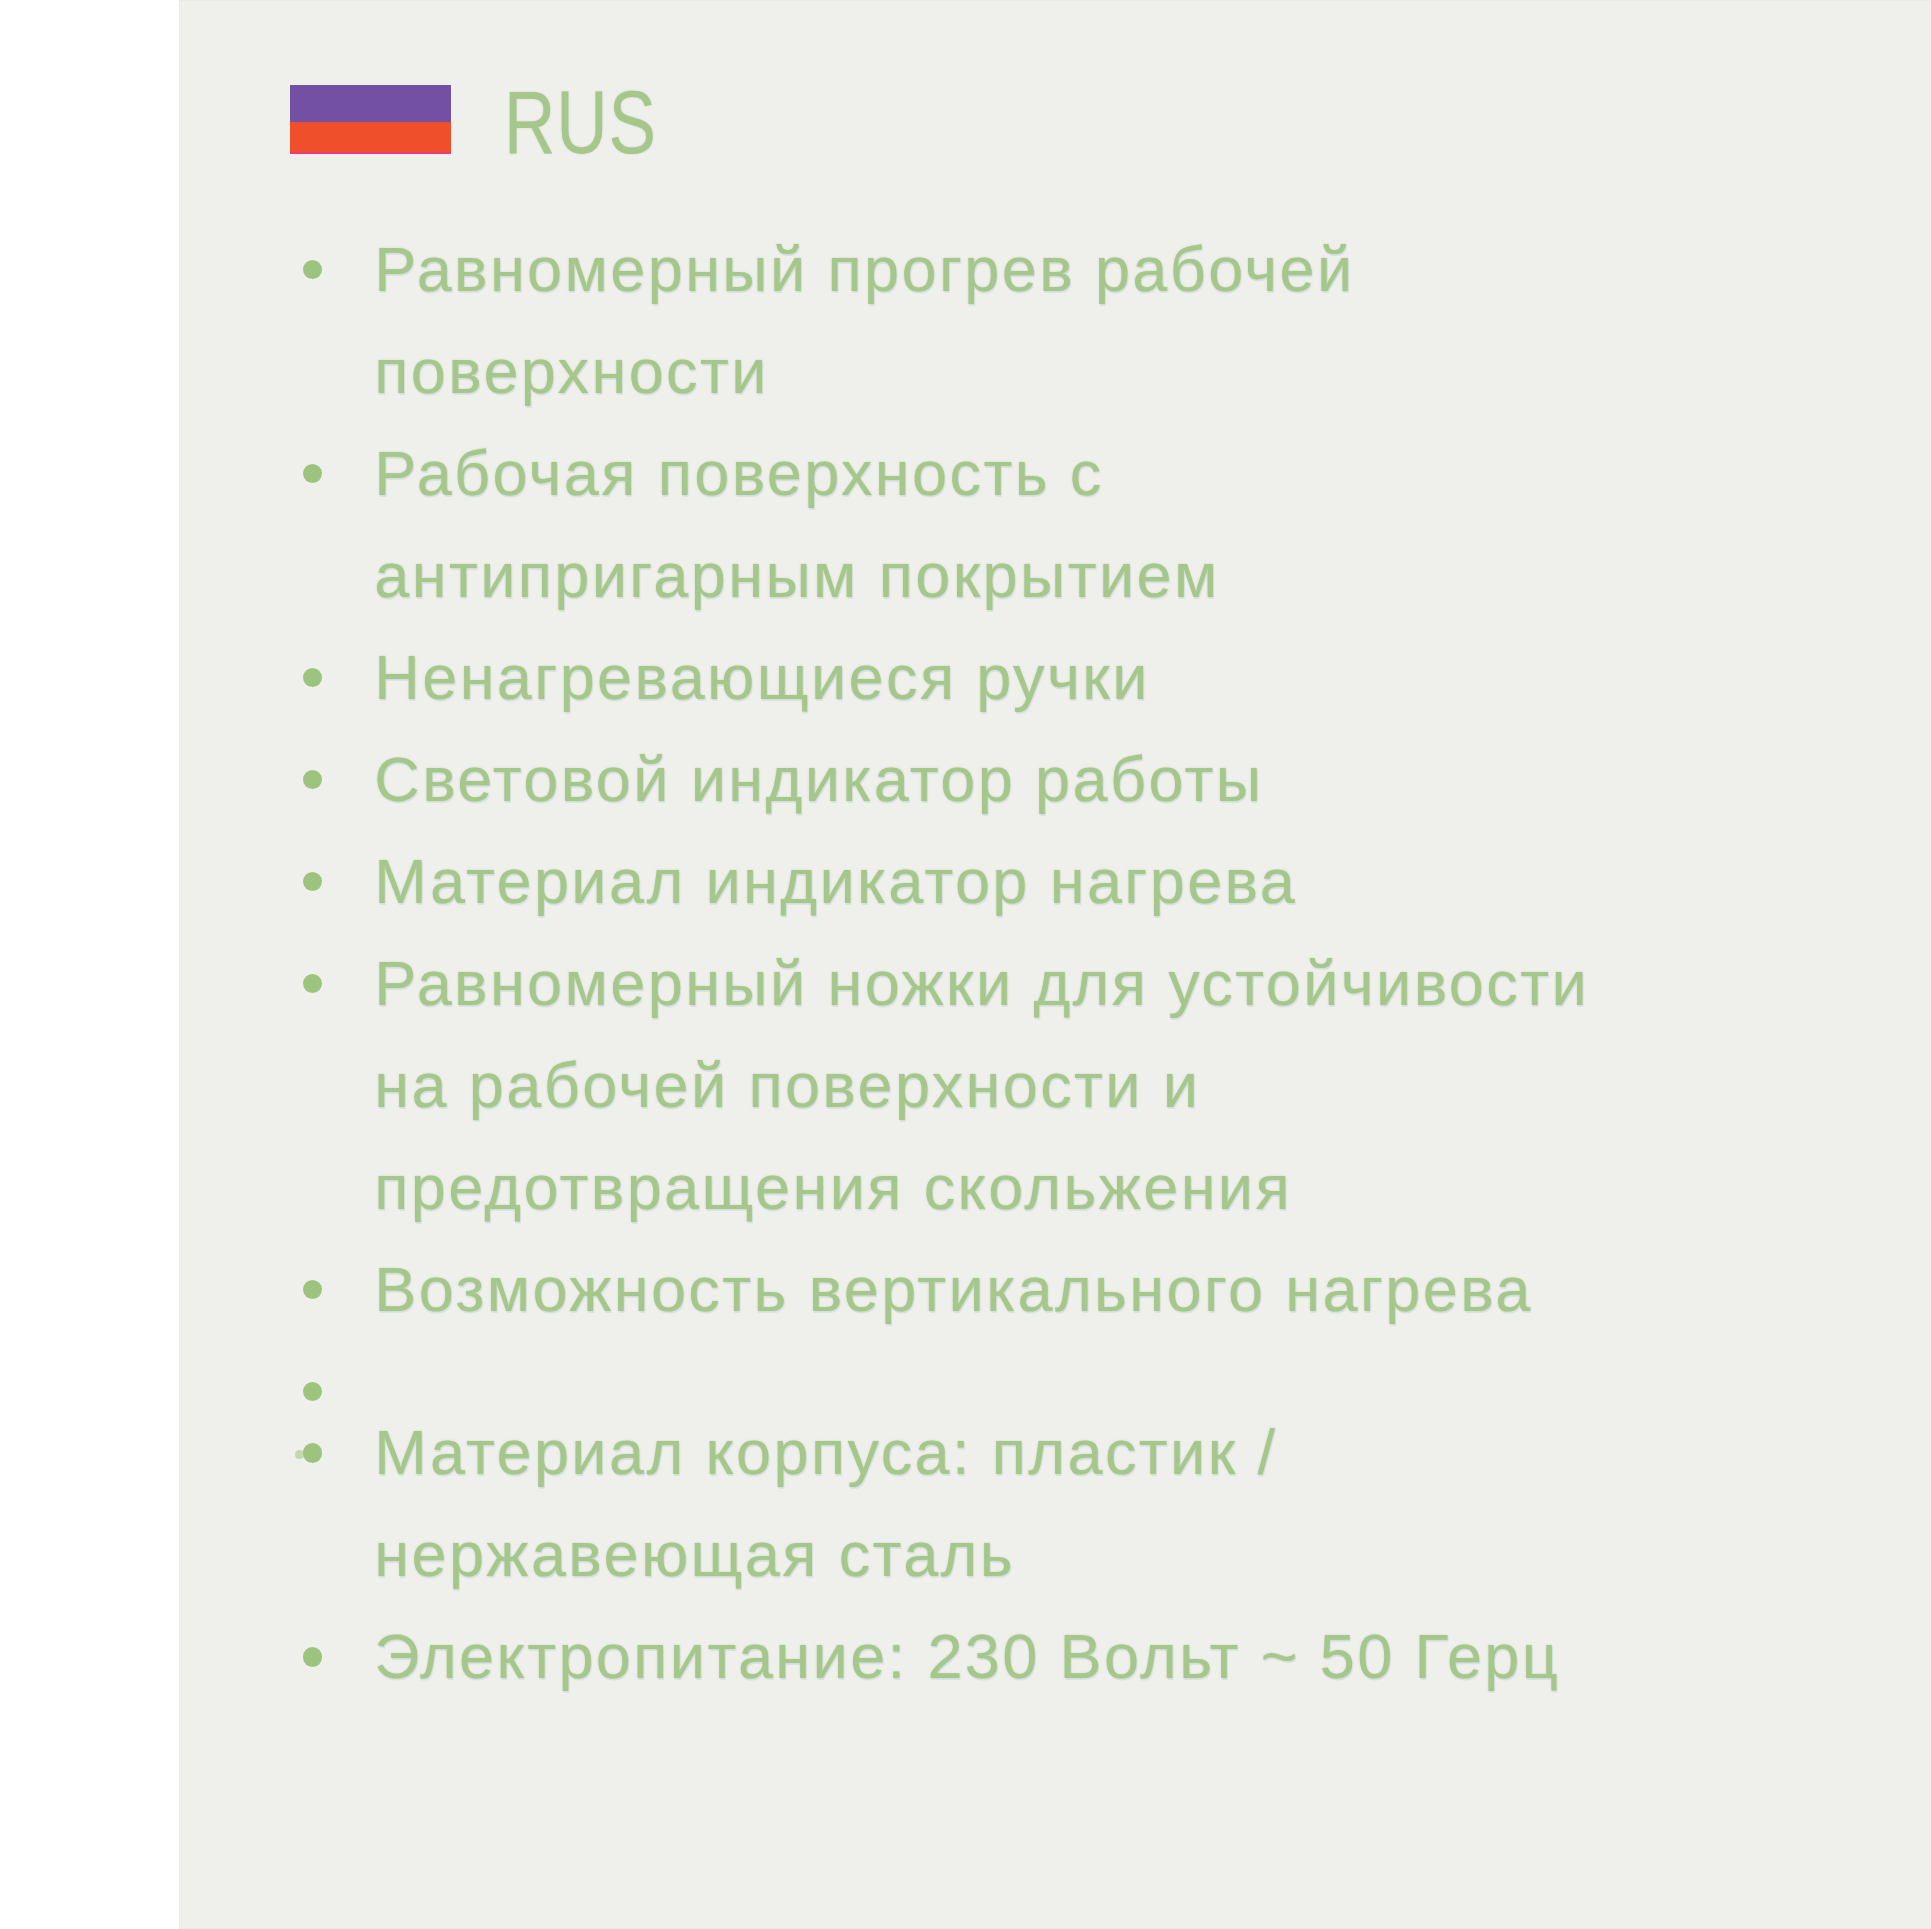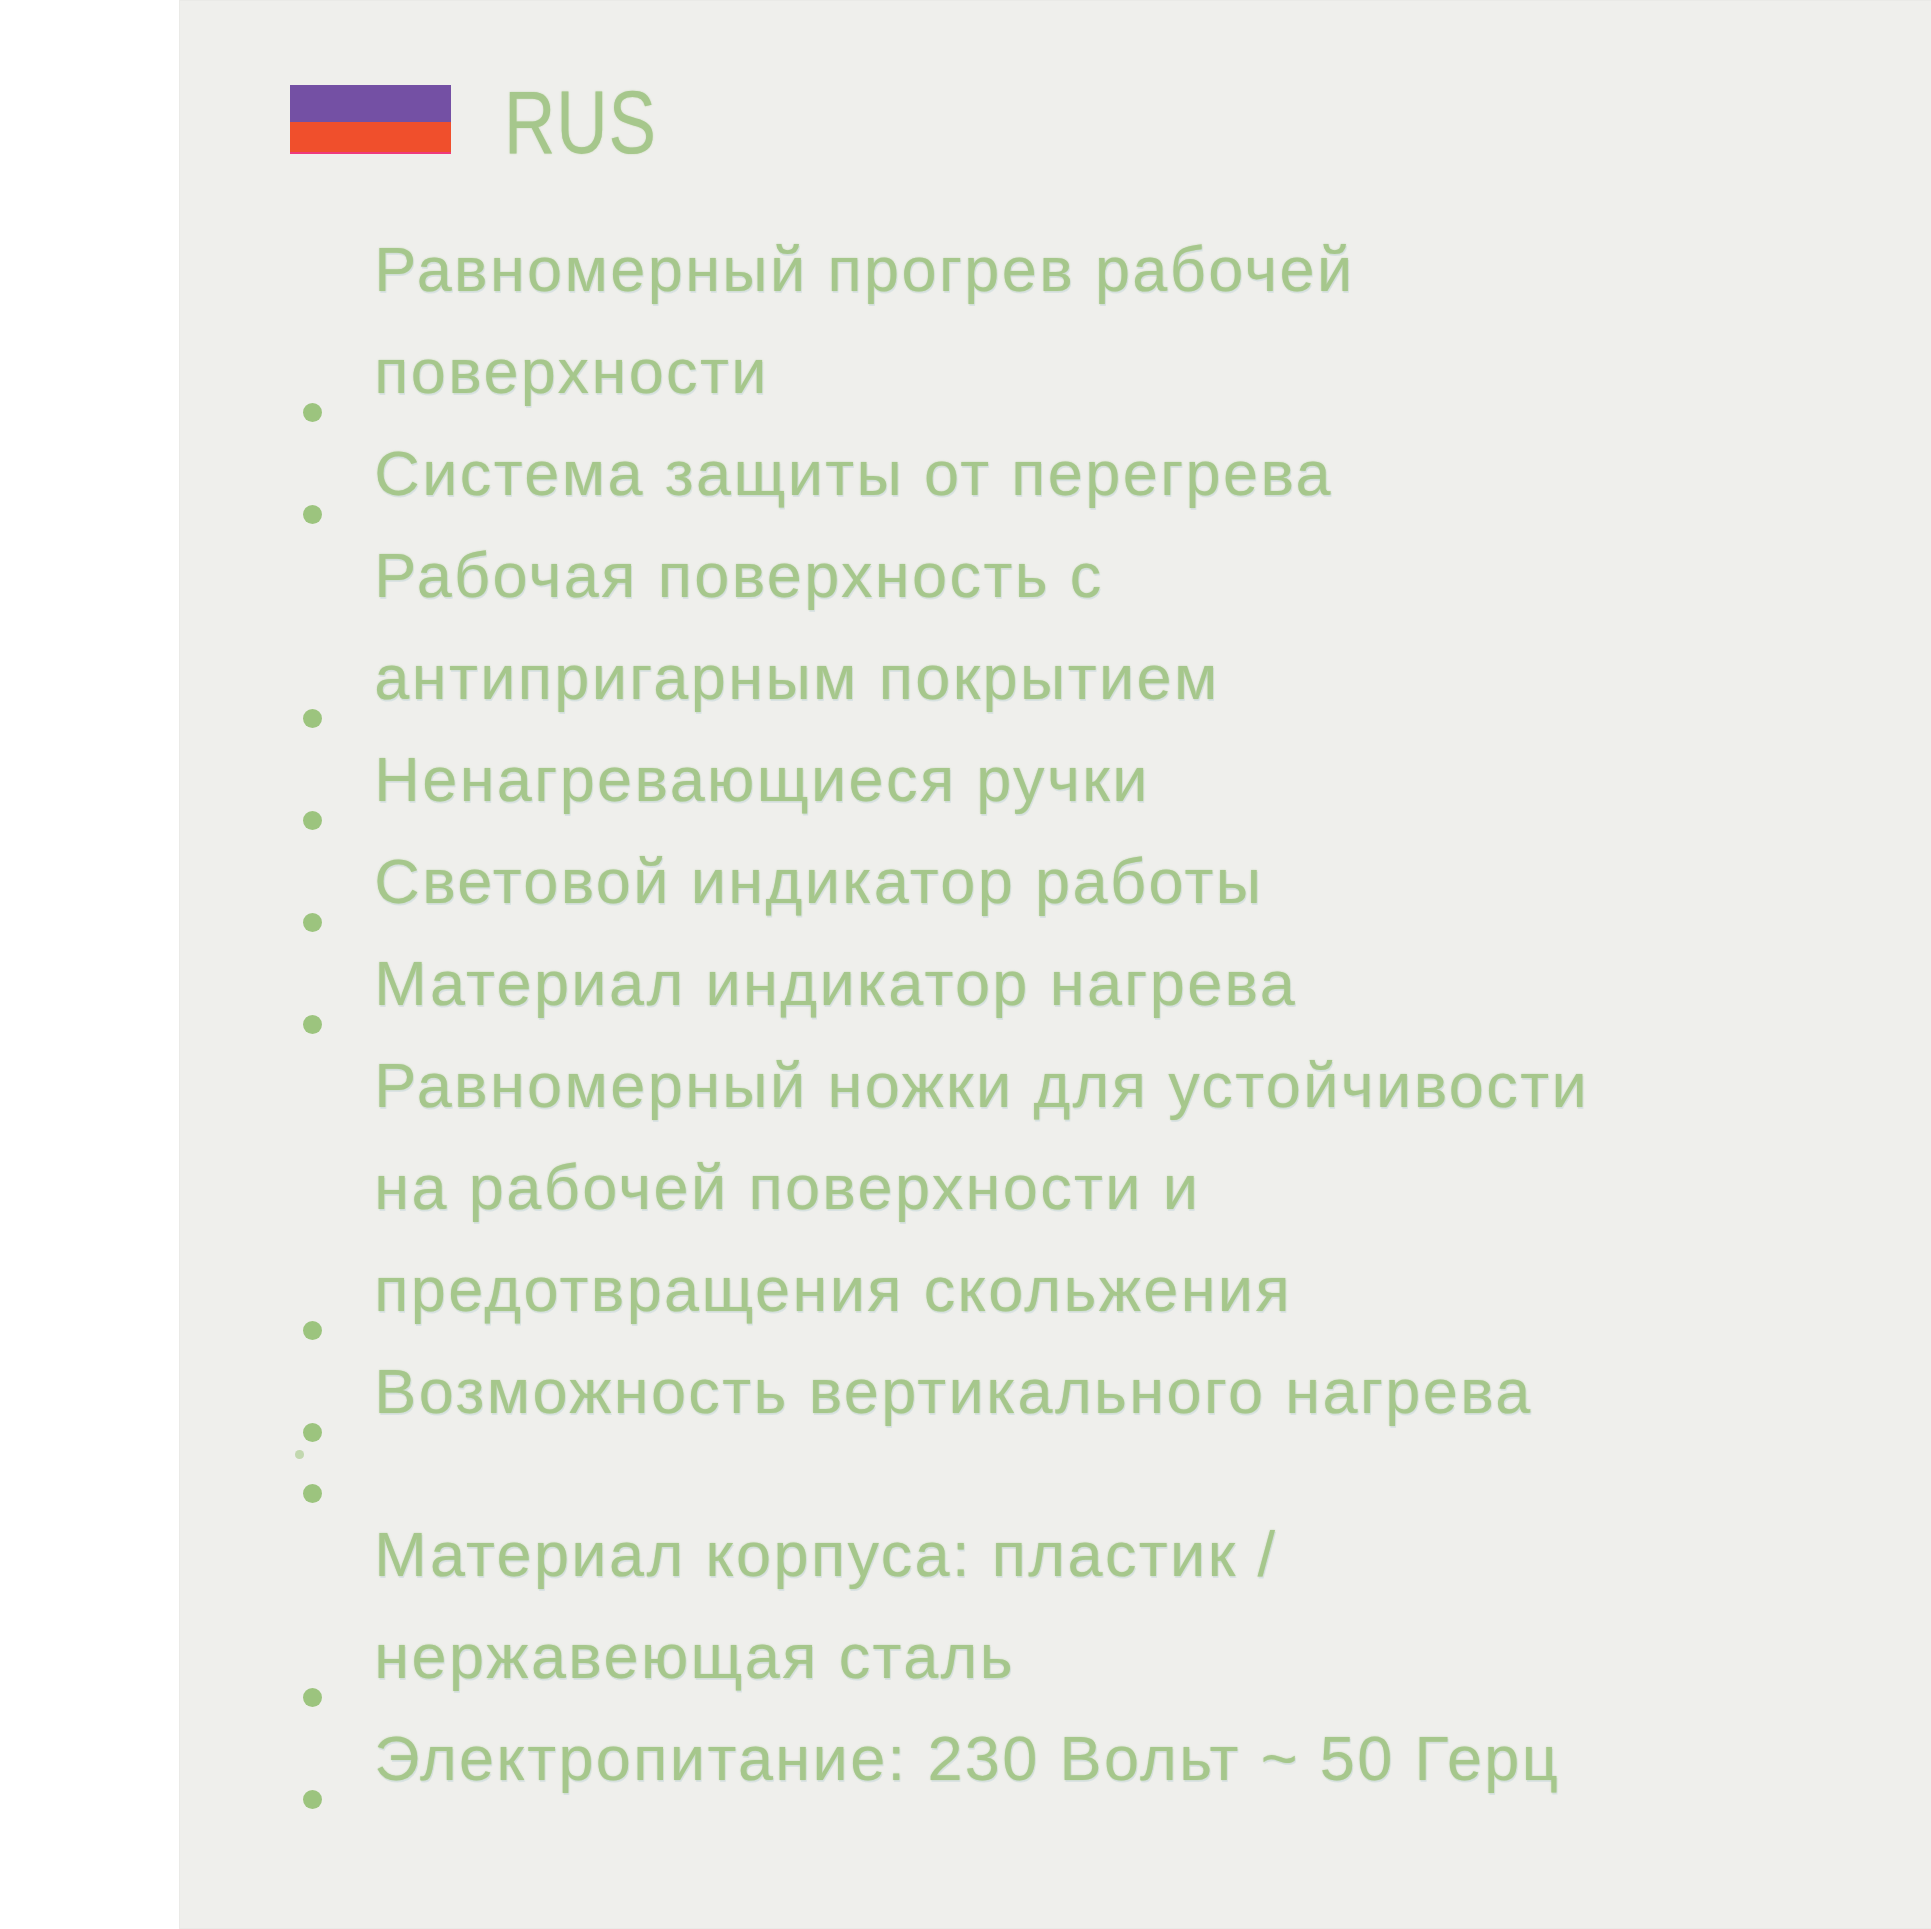--- a/index.html
+++ b/index.html
@@ -36,21 +36,21 @@
     transform-origin: left top;
     text-shadow: 0 0 1.9px rgba(168,200,142,0.7);
   }
   .features {
     position: absolute;
     left: 124px; top: 218px;
     width: 1419px;
     margin: 0; padding: 0;
     list-style: none;
   }
-  .item { display: flex; align-items: flex-end; }
+  .item { display: flex; align-items: flex-start; }
   .dot {
     flex: none;
     width: 19.3px; height: 19.3px;
     margin-top: 42px;
     border-radius: 50%;
     background: var(--bullet-green, #9cc47e);
   }
   .lines { margin-left: 52px; }
   .line {
     font-size: 63px;
@@ -82,26 +82,20 @@
   <ul class="features">
 
     <li class="item">
       <span class="dot"></span>
       <div class="lines">
         <div class="line">Равномерный прогрев рабочей</div>
         <div class="line">поверхности</div>
       </div>
     </li>
 
-    <li class="item">
-      <span class="dot"></span>
-      <div class="lines">
-        <div class="line">Система защиты от перегрева</div>
-      </div>
-    </li>
 
     <li class="item">
       <span class="dot"></span>
       <div class="lines">
         <div class="line">Рабочая поверхность с</div>
         <div class="line">антипригарным покрытием</div>
       </div>
     </li>
 
     <li class="item">

